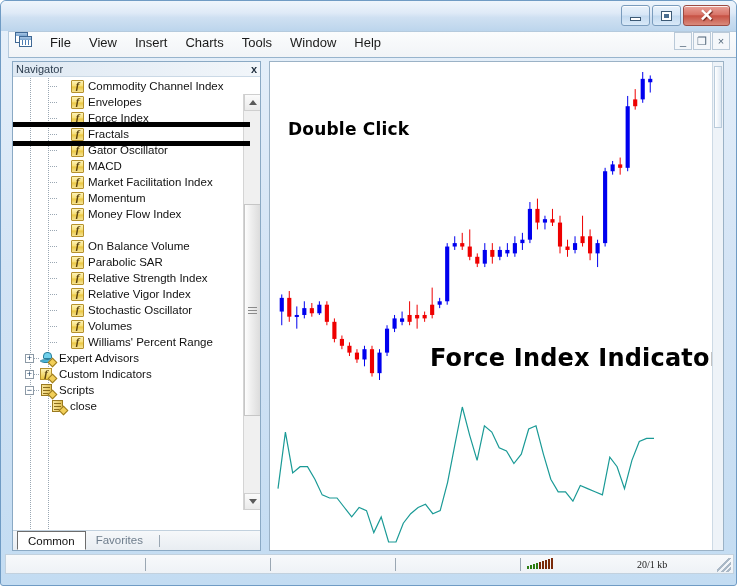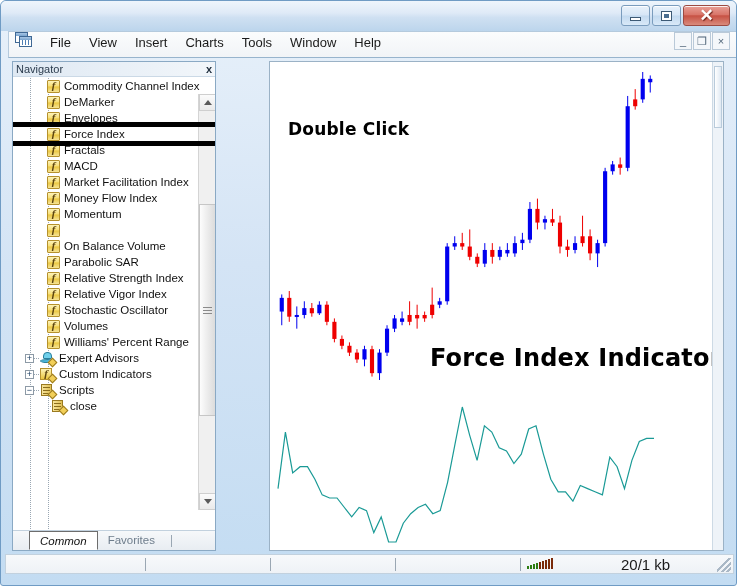--- a/index.html
+++ b/index.html
@@ -91,21 +91,21 @@
     width: 18px; height: 18px;
     border: 1px solid #b9c9d8; background: #f4f7fa;
     display:flex; align-items:center; justify-content:center;
     font-size: 11px; color:#52677a; font-family:"Liberation Sans",sans-serif;
     line-height:1;
   }
 
   
   #navigator {
     position: absolute; left: 11px; top: 60px;
-    width: 204px; height: 490px;
+    width: 249px; height: 490px;
     background: #ffffff;
     border: 1px solid #8aa9c4;
   }
   #nav-header {
     height: 15px;
     background: linear-gradient(to right, #dfe9f3 0%, #e9f0f7 55%, #f2f6fa 100%);
     border-bottom: 1px solid #cbd9e6;
     display: flex; align-items: center;
     font-size: 11px; color: #2a3b4d; padding-left: 3px;
     position: relative;
@@ -121,21 +121,21 @@
   }
   #tree {
     position: absolute; left: 0; top: 0; width: 237px; height: 100%;
     font-size: 11.5px; color: #111; overflow: hidden;
   }
   .trow {
     height: 16px; display: flex; align-items: center;
     position: relative; white-space: nowrap;
   }
   .trow .lbl { margin-left: 4px; font-size: 11.5px; color:#111; }
-  .indent-3 { padding-left: 34px; }
+  .indent-3 { padding-left: 58px; }
   .indent-1 { padding-left: 11px; }
   .indent-2b { padding-left: 38px; }
 
   
   .guide {
     position:absolute; top:0; bottom:0; width:1px;
     background-image: linear-gradient(to bottom,#9aa7b3 50%, transparent 50%);
     background-size: 1px 2px;
   }
   #g1 { left: 17px; }
@@ -267,22 +267,21 @@
     display:flex; align-items:flex-end;
   }
   .navtab {
     height: 19px; padding: 0 10px;
     font-size: 11.5px; line-height: 19px;
     color: #6e7d8c; cursor: default;
   }
   .navtab.active {
     background: #ffffff; color:#111;
     border:1px solid #6d6d6d; border-bottom: 1px solid #fff;
-    margin-left: 16px;
-    font-style: italic;
+    margin-left: 4px;
   }
   .tabsep { width:1px; height:12px; background:#9aa7b3; margin-left:6px; margin-bottom:3px;}
 
   
   #chart-area {
     position: absolute; left: 268px; top: 60px;
     width: 455px; height: 490px;
     background: #ffffff;
     border: 1px solid #9bb2c6;
     overflow: hidden;
@@ -319,21 +318,21 @@
   #sbc2 { width: 125px; }
   #sbc3 { width: 125px; }
   #sbc4 { width: 125px; }
   #sbc5 { width: 80px; }
   #signal-icon {
     display:flex; align-items:flex-end; gap:1px; height:11px; margin-left: 6px;
   }
   #signal-icon i { display:block; width:2px; background:#2e7d12; }
   #signal-icon i.dark { background:#7a2a09; }
   #traffic-text {
-    margin-left: 20px; font-size: 15px; color:#1a1a1a;
+    margin-left: 36px; font-size: 10px; color:#1a1a1a;font-family:Liberation Serif, serif;
   }
   #resize-grip {
     position:absolute; right: 2px; bottom: 1px; width: 14px; height: 14px;
     background:
       linear-gradient(135deg, transparent 0 42%, #aab8c6 42% 52%, transparent 52% 100%),
       linear-gradient(135deg, transparent 0 62%, #aab8c6 62% 72%, transparent 72% 100%),
       linear-gradient(135deg, transparent 0 82%, #aab8c6 82% 92%, transparent 92% 100%);
   }
 </style>
 </head>
@@ -386,56 +385,56 @@
         <div class="guide" id="g2"></div>
         <div id="tree-rows">
             <div class="trow indent-3">
               <span class="elbow"></span>
               <span class="ficon"></span>
               <span class="lbl">Commodity Channel Index</span>
             </div>
             <div class="trow indent-3">
               <span class="elbow"></span>
               <span class="ficon"></span>
-              <span class="lbl">DeMarker</span>
-            </div>
-            <div class="trow indent-3">
-              <span class="elbow"></span>
-              <span class="ficon"></span>
               <span class="lbl">Envelopes</span>
             </div>
             <div class="trow indent-3">
               <span class="elbow"></span>
               <span class="ficon"></span>
               <span class="lbl">Force Index</span>
             </div>
             <div class="trow indent-3">
               <span class="elbow"></span>
               <span class="ficon"></span>
               <span class="lbl">Fractals</span>
             </div>
             <div class="trow indent-3">
               <span class="elbow"></span>
               <span class="ficon"></span>
+              <span class="lbl">Gator Oscillator</span>
+            </div>
+            <div class="trow indent-3">
+              <span class="elbow"></span>
+              <span class="ficon"></span>
               <span class="lbl">MACD</span>
             </div>
             <div class="trow indent-3">
               <span class="elbow"></span>
               <span class="ficon"></span>
               <span class="lbl">Market Facilitation Index</span>
             </div>
             <div class="trow indent-3">
               <span class="elbow"></span>
               <span class="ficon"></span>
+              <span class="lbl">Momentum</span>
+            </div>
+            <div class="trow indent-3">
+              <span class="elbow"></span>
+              <span class="ficon"></span>
               <span class="lbl">Money Flow Index</span>
-            </div>
-            <div class="trow indent-3">
-              <span class="elbow"></span>
-              <span class="ficon"></span>
-              <span class="lbl">Momentum</span>
             </div>
             <div class="trow indent-3">
               <span class="elbow"></span>
               <span class="ficon"></span>
             </div>
             <div class="trow indent-3">
               <span class="elbow"></span>
               <span class="ficon"></span>
               <span class="lbl">On Balance Volume</span>
             </div>

